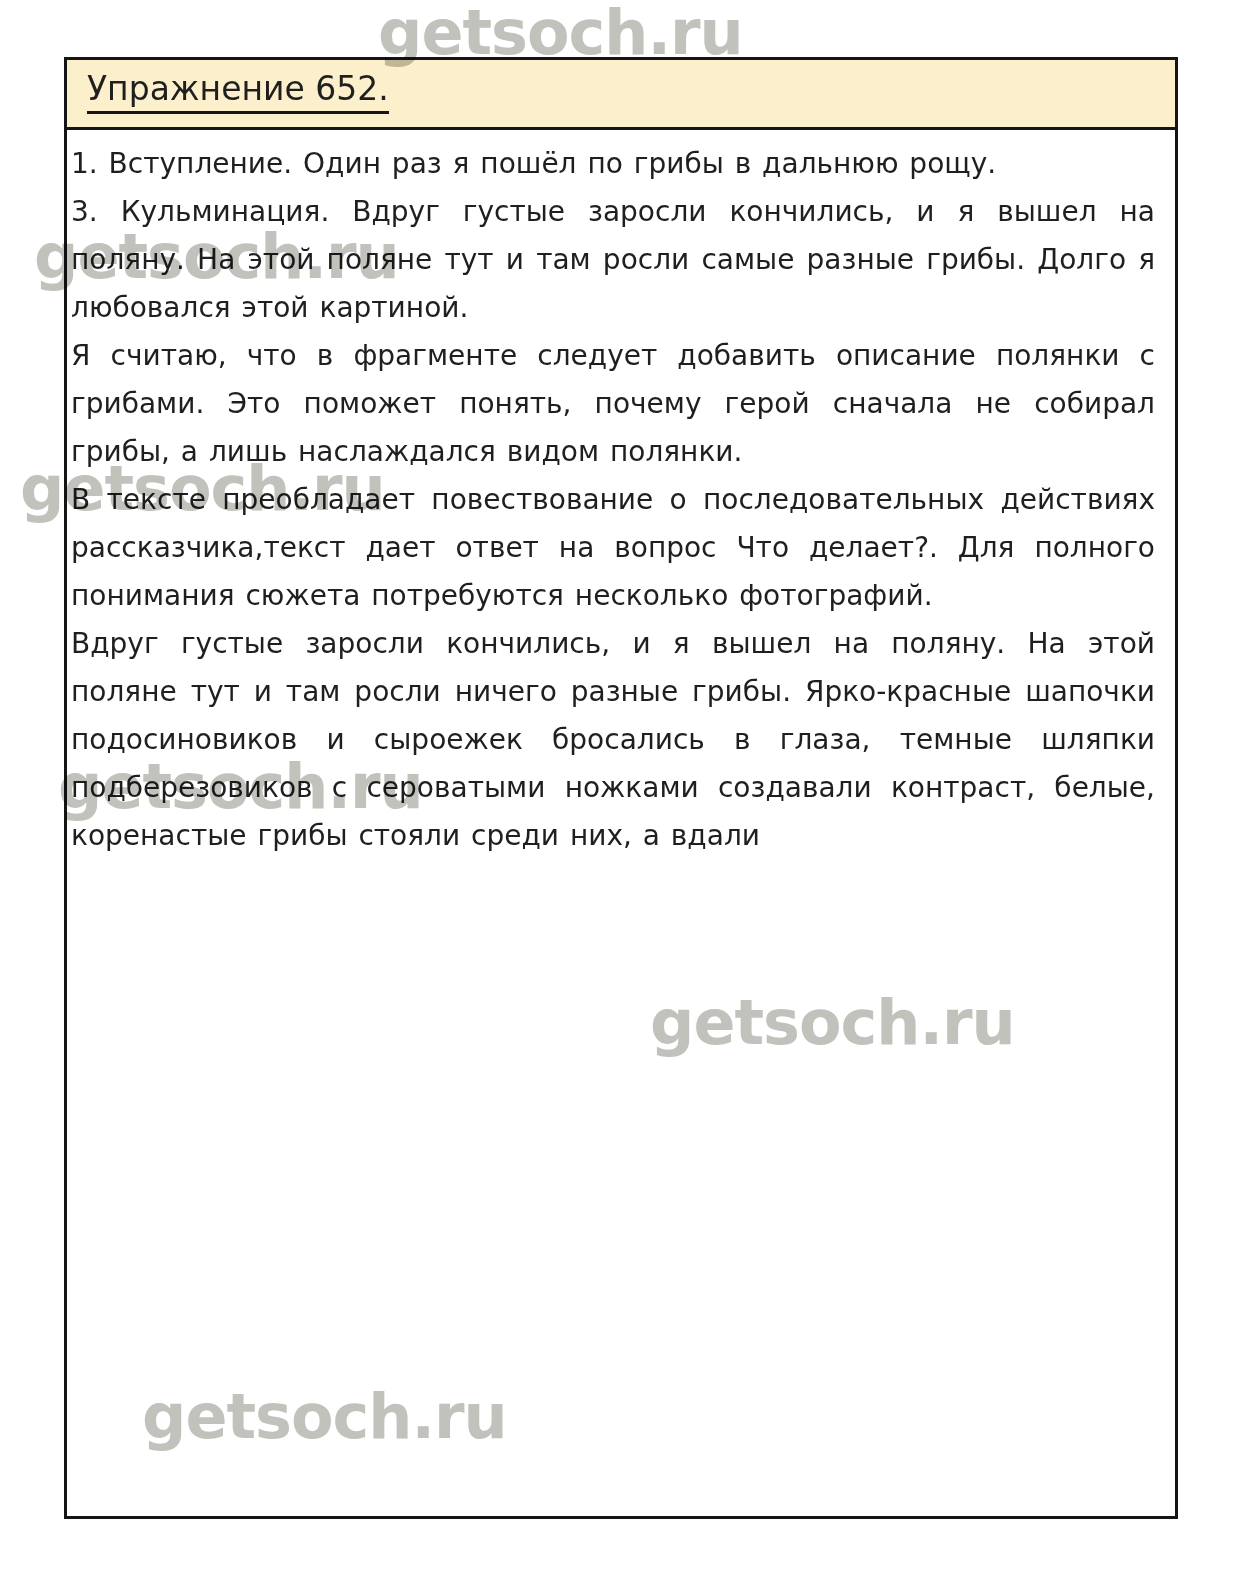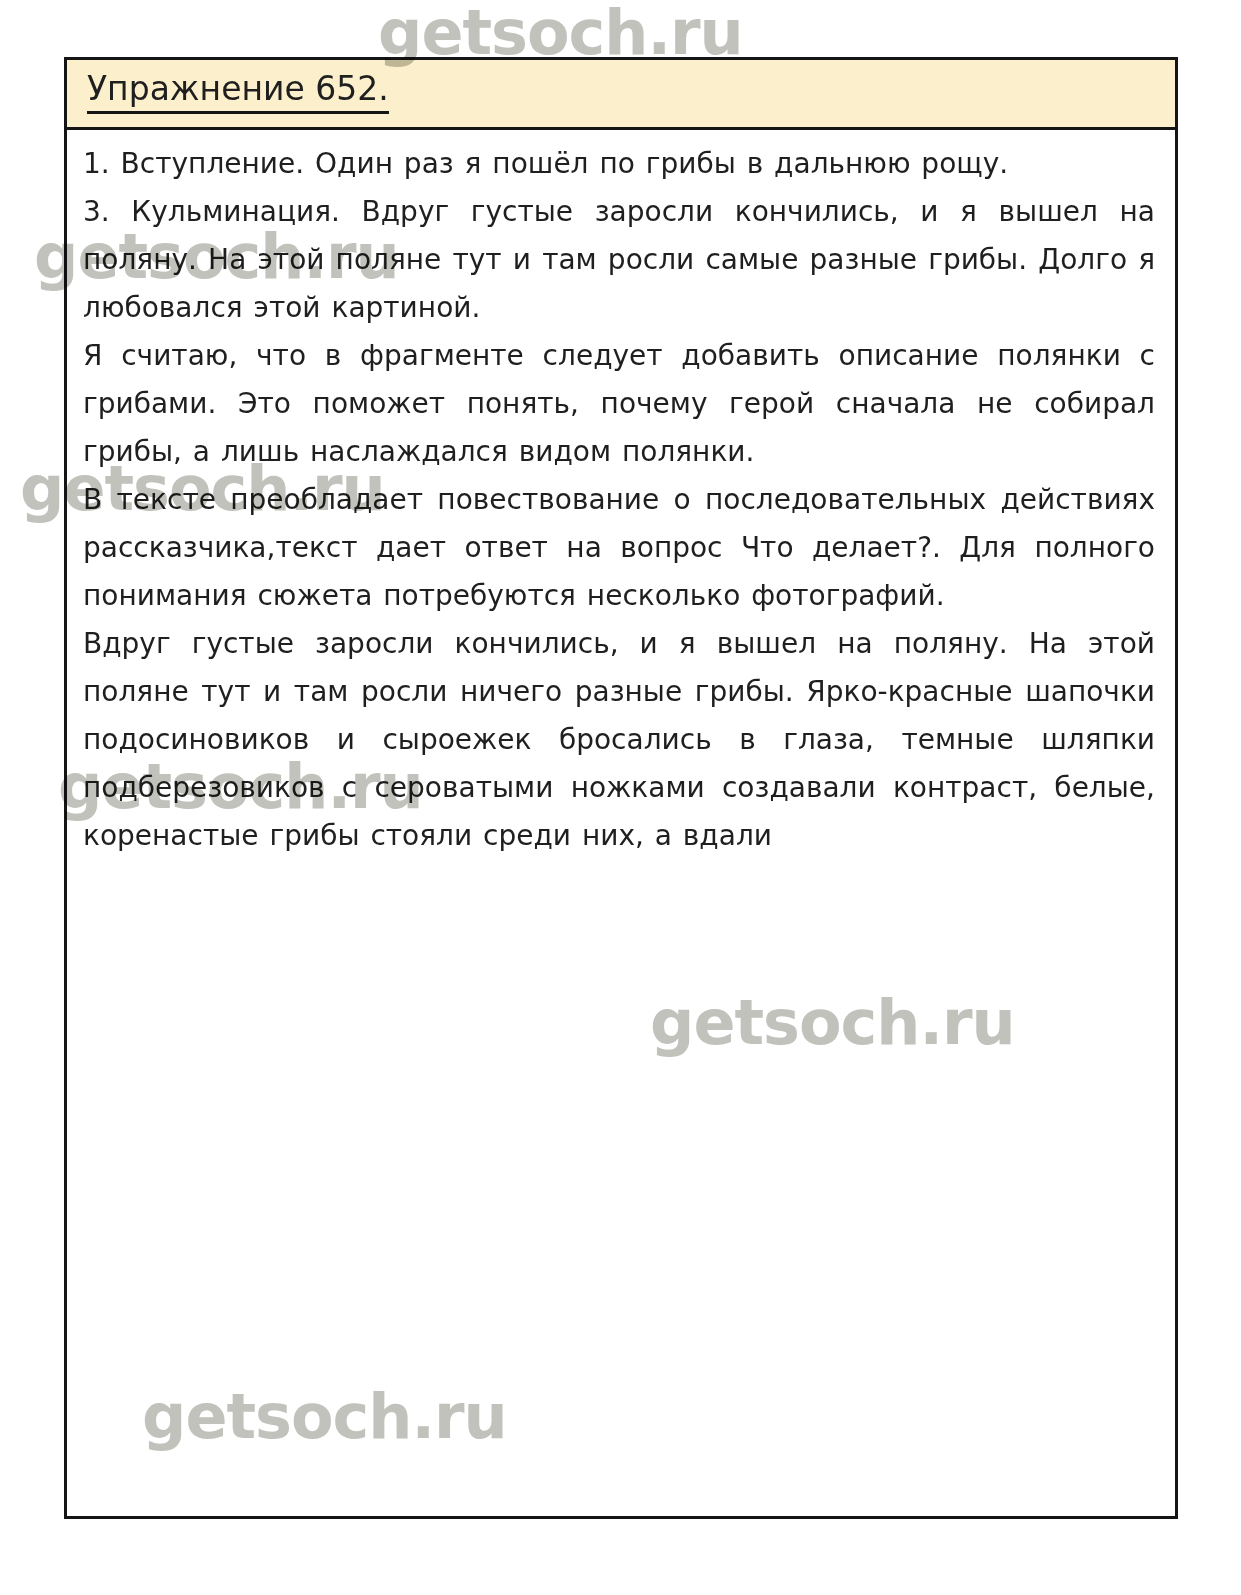--- a/index.html
+++ b/index.html
@@ -35,21 +35,21 @@
     white-space: nowrap;
   }
 
   .doc-box {
     box-sizing: border-box;
     width: 100%;
     height: 1392px;
     margin-top: -3px;             
     background: #ffffff;
     border: 3px solid #151515;
-    padding: 10px 20px 0 16px;
+    padding: 10px 20px 0 4px;
     overflow: hidden;
   }
   .doc-box p {
     margin: 0;
     font-size: 28px;
     line-height: 48px;
     text-align: justify;
     word-spacing: 2px;
   }
   .doc-box p.gap-after { margin-bottom: 48px; }

